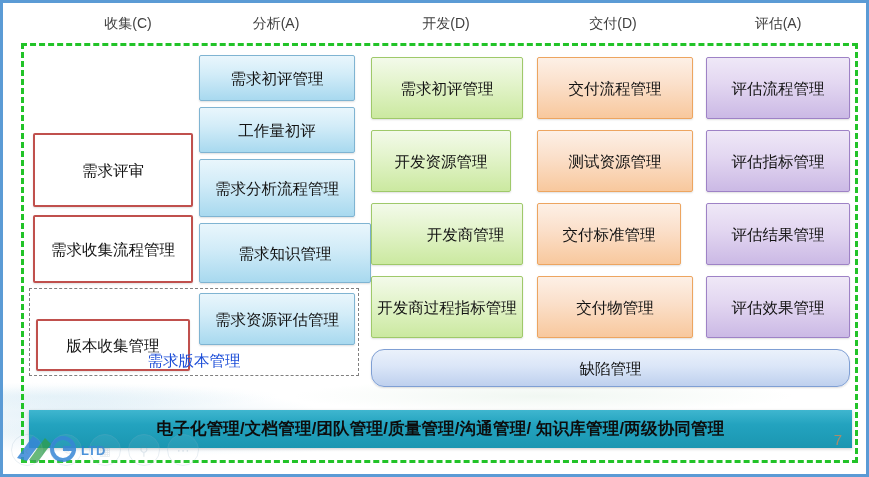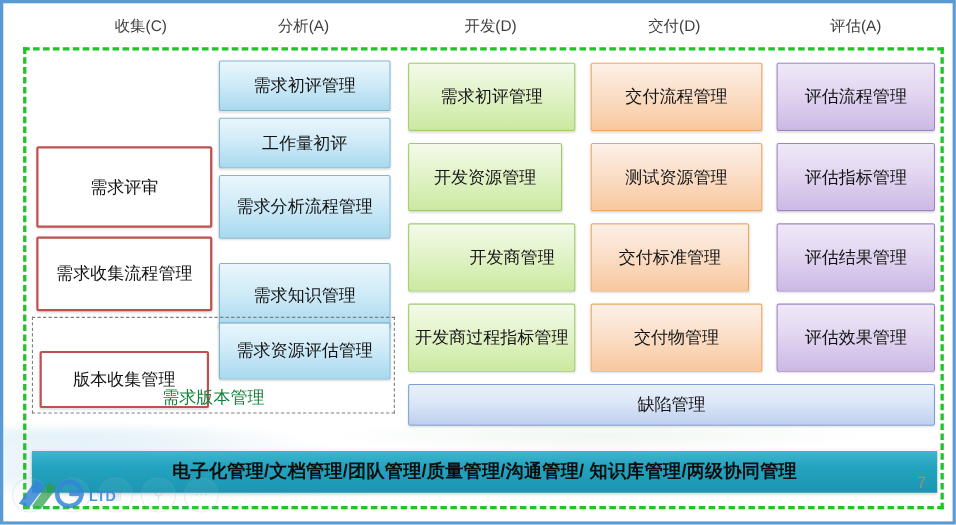--- a/index.html
+++ b/index.html
@@ -101,21 +101,21 @@
   
   #versiongroup{
     position:absolute;left:26px;top:285px;width:330px;height:88px;
     border:1.6px dashed #7f7f7f;
     box-sizing:border-box;
     background:transparent;
   }
   #versiongroup-label{
     position:absolute;left:26px;top:345px;width:330px;height:26px;
     display:flex;align-items:center;justify-content:center;
-    font-size:15.5px;color:#15803d;
+    font-size:15.5px;color:#1d4ed8;
   }
 
   
   #banner{
     position:absolute;left:26px;top:407px;width:823px;height:38px;
     background:linear-gradient(180deg,#3fb6cf 0%,#23a3bf 38%,#1b96b1 100%);
     display:flex;align-items:center;justify-content:center;
     box-shadow:0 1px 3px rgba(0,0,0,.2);
   }
   #banner .btxt{
@@ -182,21 +182,21 @@
 
   <div class="card c2" style="left:196px;top:52px;width:156px;height:46px;">
     <span>需求初评管理</span>
   </div>
   <div class="card c2" style="left:196px;top:104px;width:156px;height:46px;">
     <span>工作量初评</span>
   </div>
   <div class="card c2" style="left:196px;top:156px;width:156px;height:58px;">
     <span>需求分析流程管理</span>
   </div>
-  <div class="card c2" style="left:196px;top:236px;width:156px;height:60px;">
+  <div class="card c2" style="left:196px;top:220px;width:172px;height:60px;">
     <span>需求知识管理</span>
   </div>
   <div class="card c2" style="left:196px;top:290px;width:156px;height:52px;">
     <span>需求资源评估管理</span>
   </div>
 
   <div id="versiongroup"></div>
   <div id="versiongroup-label">
     <span>需求版本管理</span>
   </div>
@@ -233,21 +233,21 @@
   <div class="card c5" style="left:703px;top:127px;width:144px;height:62px;">
     <span>评估指标管理</span>
   </div>
   <div class="card c5" style="left:703px;top:200px;width:144px;height:62px;justify-content:center;">
     <span>评估结果管理</span>
   </div>
   <div class="card c5" style="left:703px;top:273px;width:144px;height:62px;">
     <span>评估效果管理</span>
   </div>
 
-  <div class="card cwide" style="left:368px;top:346px;width:479px;height:38px;">
+  <div class="card cwide" style="left:368px;top:346px;width:479px;height:38px;border-radius:13px;">
     <span>缺陷管理</span>
   </div>
 
   <div id="banner">
     <span class="btxt">电子化管理/文档管理/团队管理/质量管理/沟通管理/ 知识库管理/两级协同管理</span>
   </div>
 
   <div id="pagenum">
     <span>7</span>
   </div>

